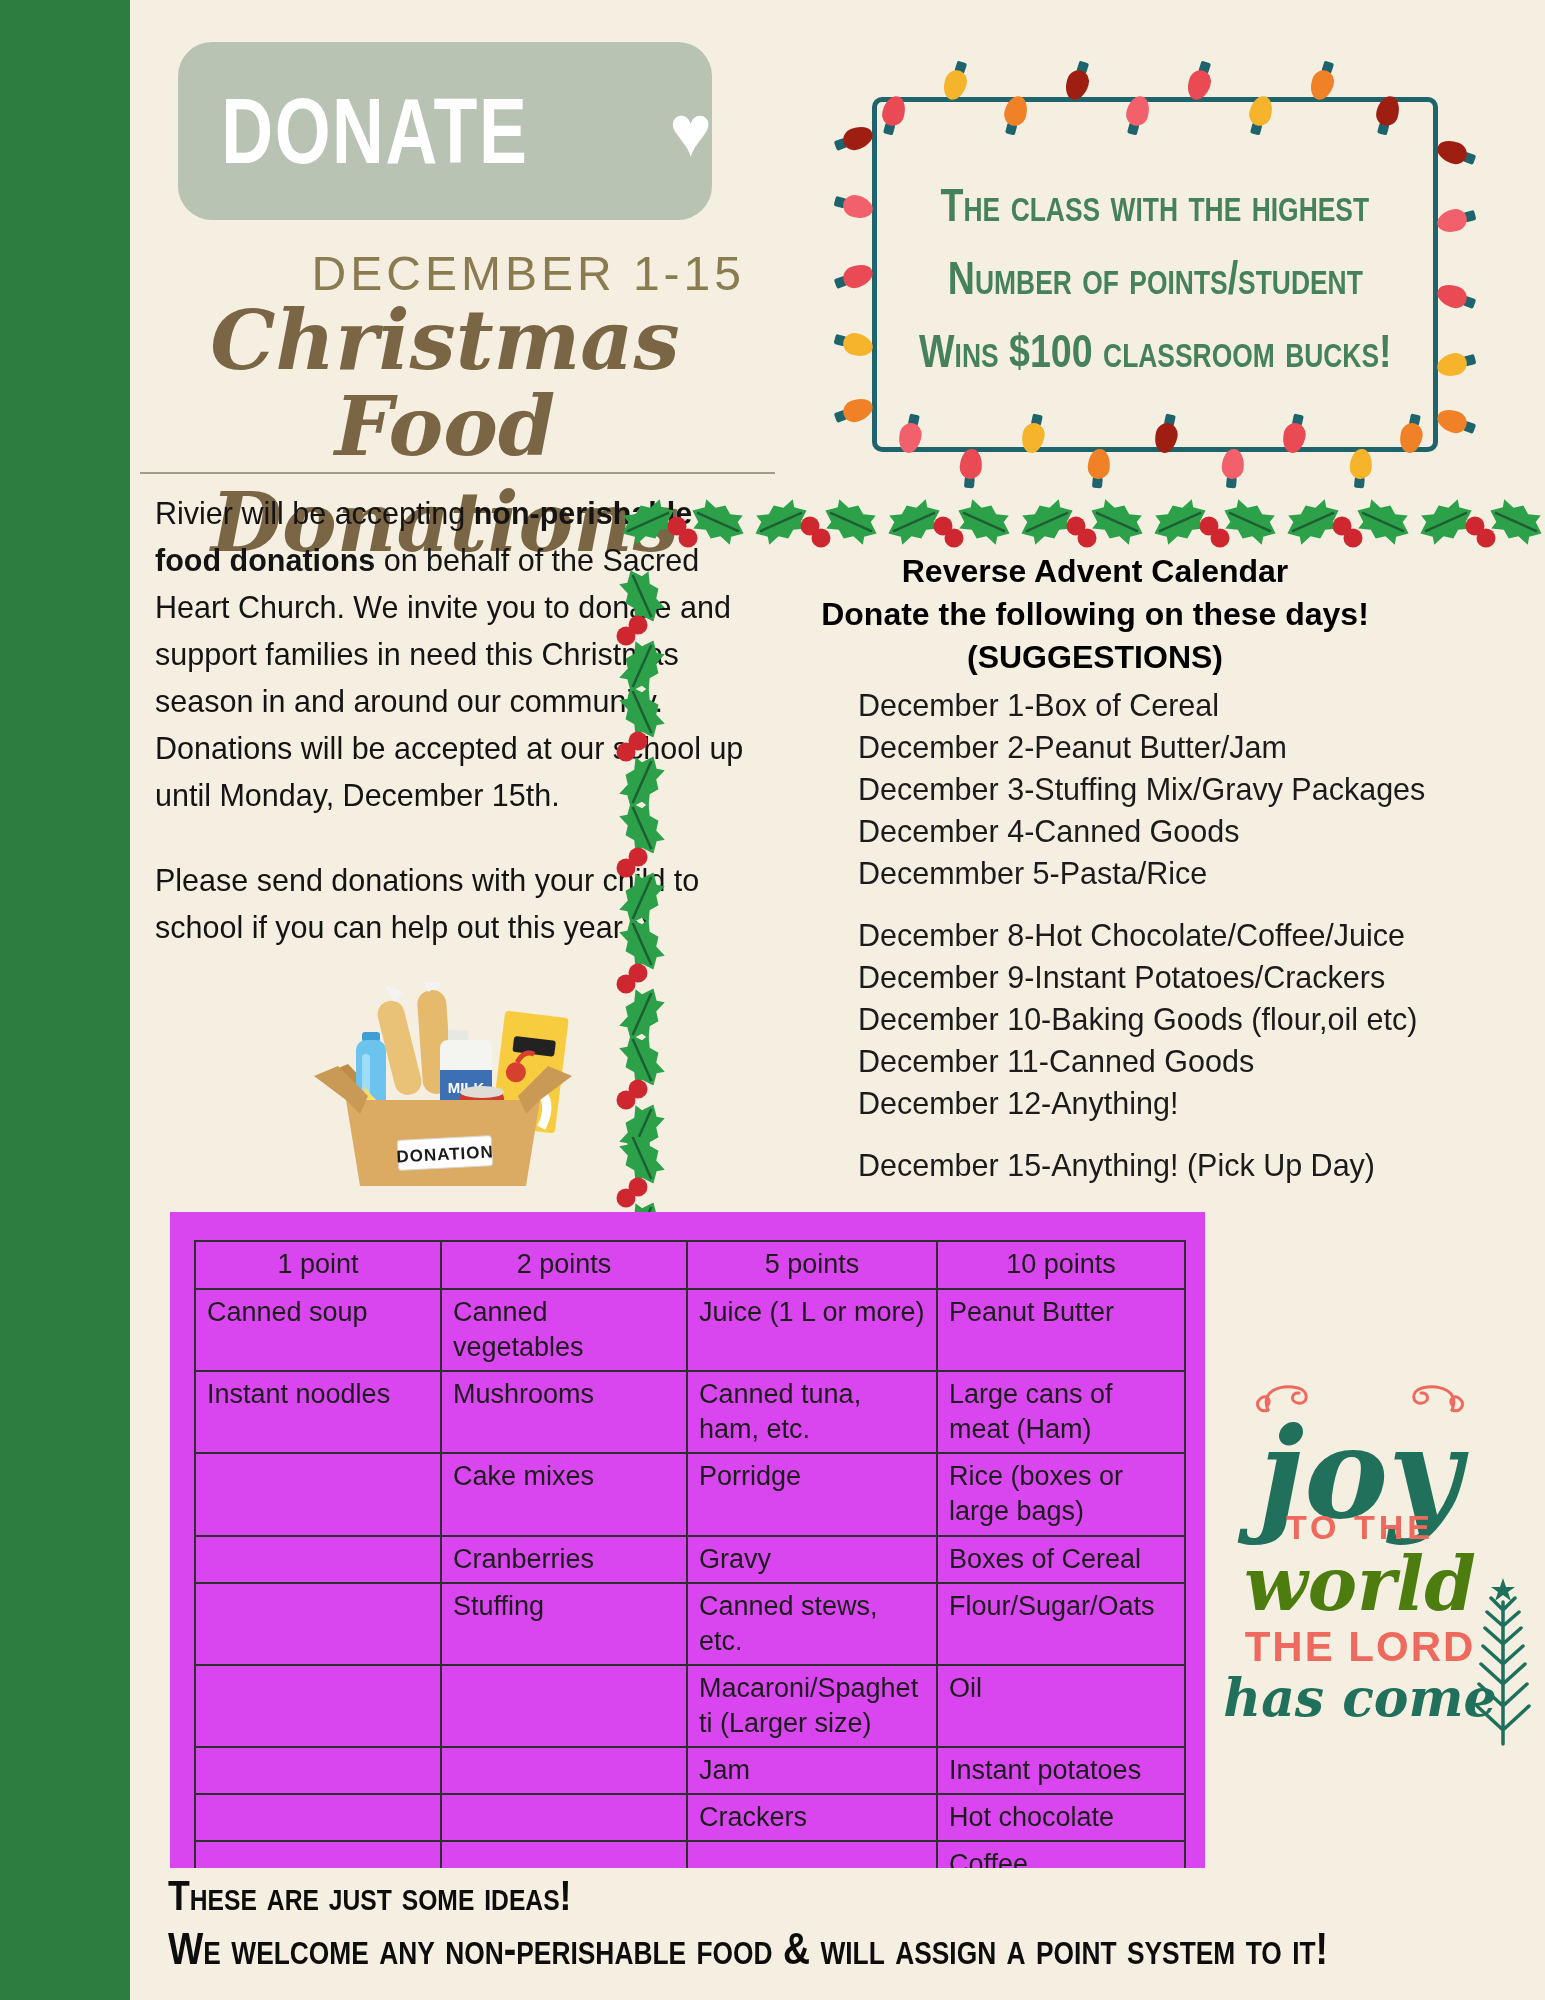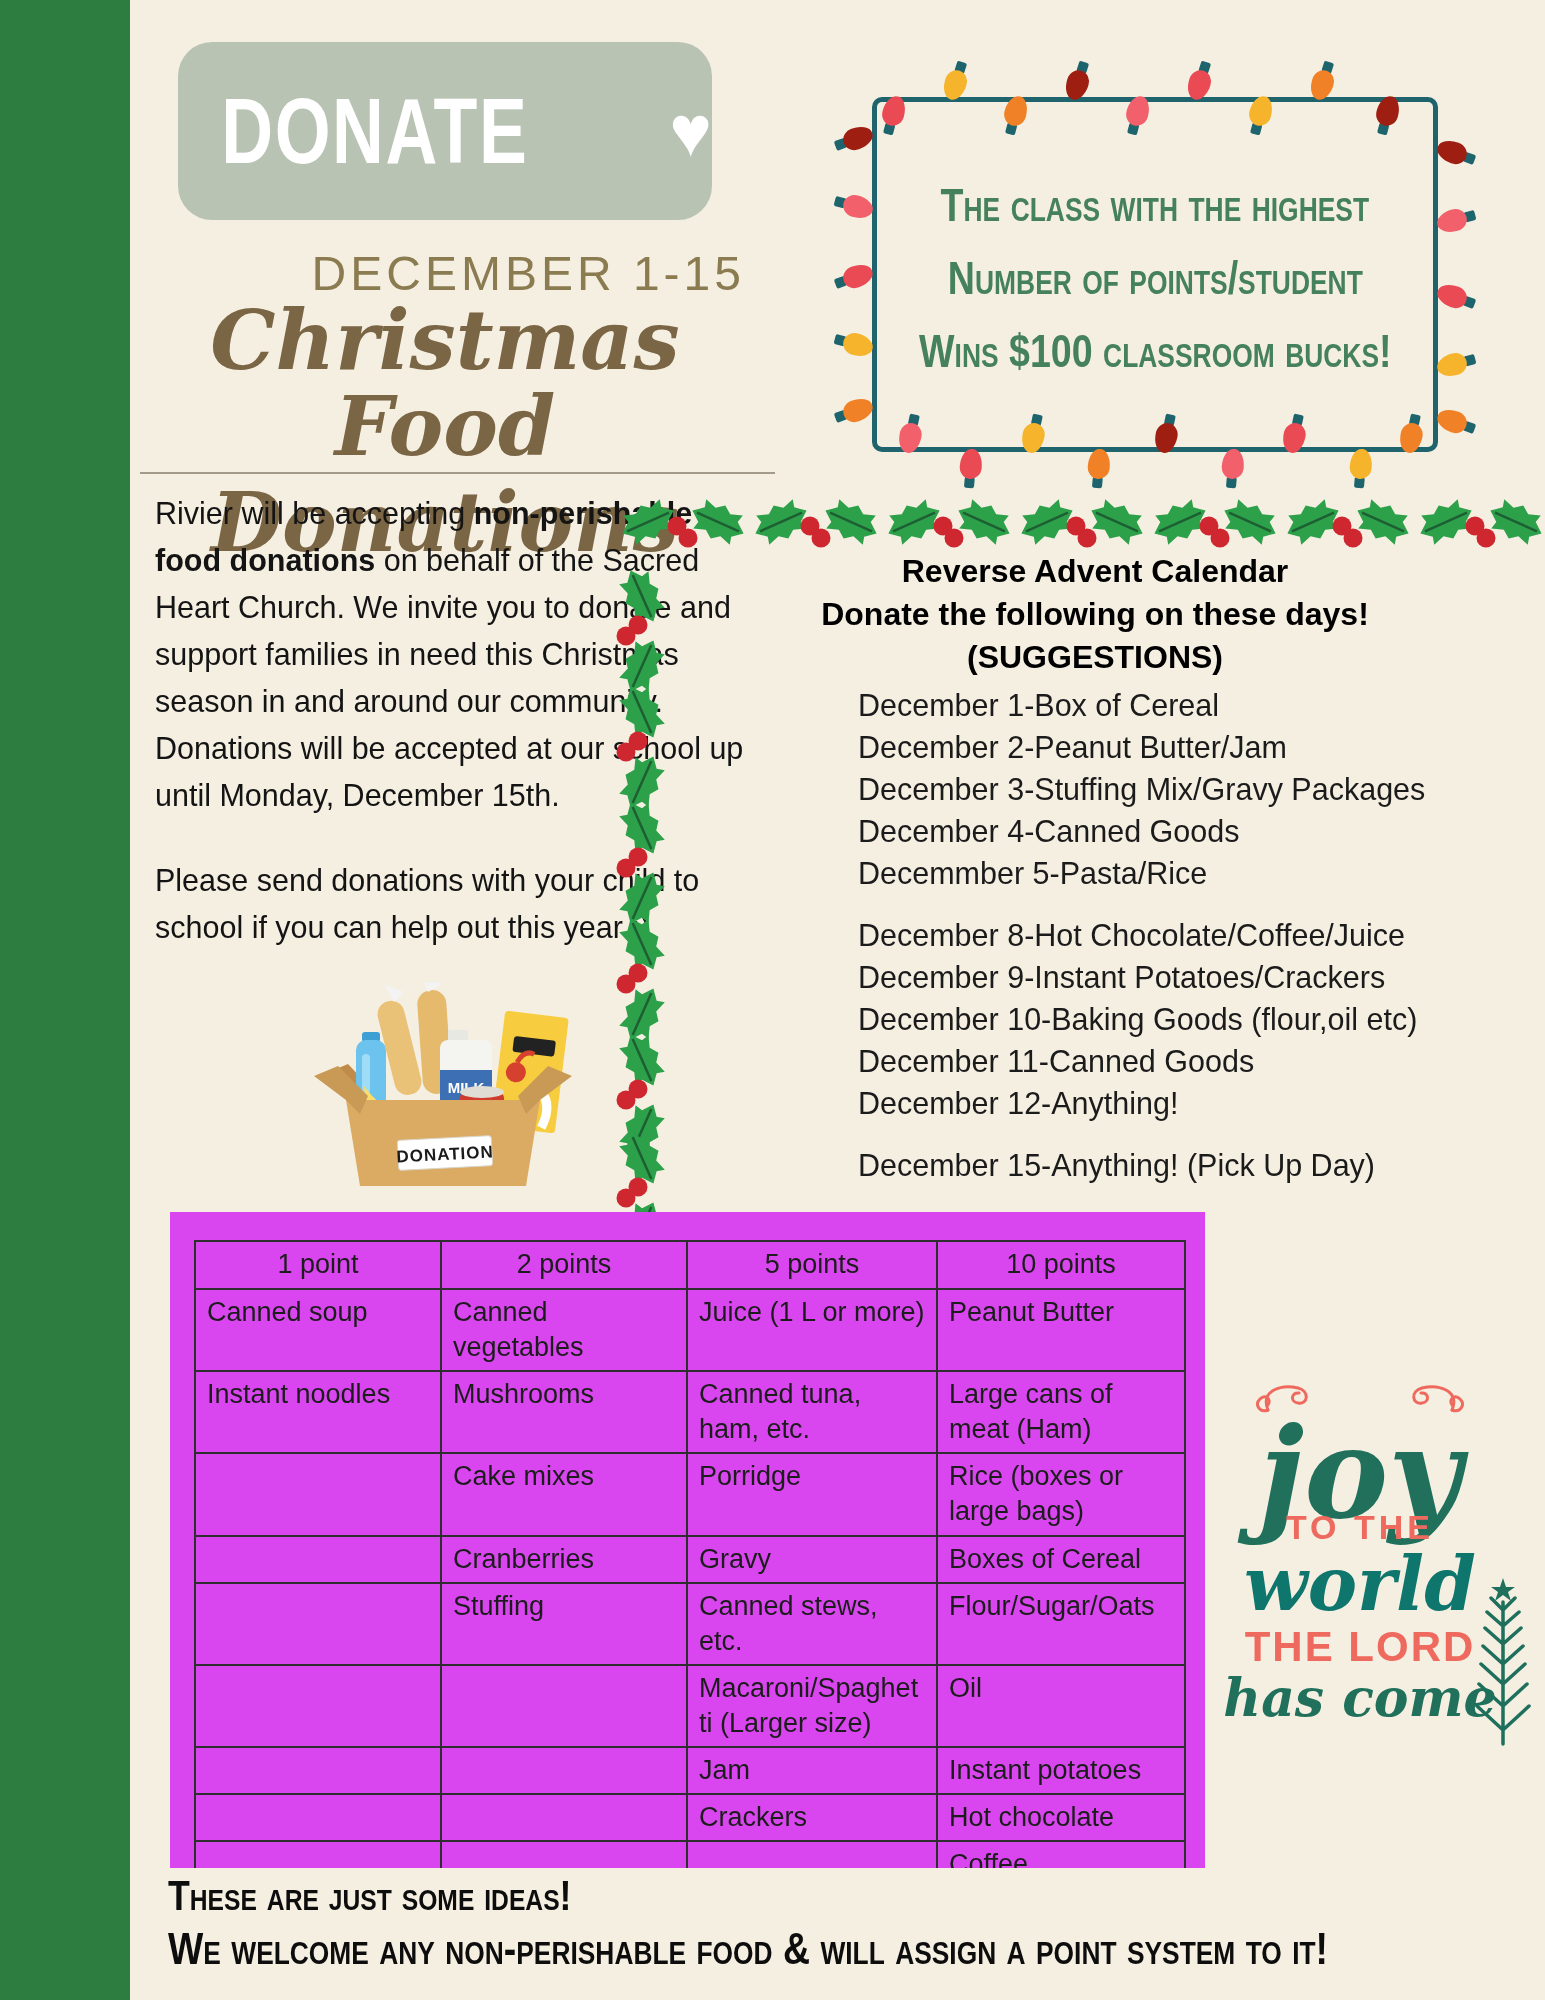--- a/index.html
+++ b/index.html
@@ -47,21 +47,21 @@
   .white-panel{position:absolute;left:170px;top:1212px;width:1035px;height:656px;background:#d946ef;overflow:hidden;}
   table.points{border-collapse:collapse;margin:28px 0 0 24px;table-layout:fixed;width:990px;font-size:27px;color:#1c1c1c;}
   table.points th,table.points td{border:2px solid #2e2e2e;padding:5px 11px;vertical-align:top;text-align:left;overflow-wrap:anywhere;line-height:1.3;}
   table.points th{text-align:center;font-weight:normal;height:36px;vertical-align:middle;}
   col.c1{width:246px;}col.c2{width:246px;}col.c3{width:250px;}col.c4{width:248px;}
 
   
   .joy{position:absolute;left:1205px;top:1378px;width:310px;text-align:center;}
   .joy .w1{font-family:"DejaVu Serif",serif;font-style:italic;font-weight:bold;font-size:126px;line-height:.95;color:#20705c;margin-top:-8px;}
   .joy .w2{color:#ef6a5e;font-weight:bold;font-size:34px;letter-spacing:4px;text-transform:uppercase;margin-top:-26px;}
-  .joy .w3{font-family:"DejaVu Serif",serif;font-style:italic;font-weight:bold;font-size:74px;line-height:1;color:#0f766e;}
+  .joy .w3{font-family:"DejaVu Serif",serif;font-style:italic;font-weight:bold;font-size:74px;line-height:1;color:#4d7c0f;}
   .joy .w4{color:#ef6a5e;font-weight:bold;font-size:42px;letter-spacing:2px;text-transform:uppercase;margin-top:2px;}
   .joy .w5{font-family:"DejaVu Serif",serif;font-style:italic;font-weight:bold;font-size:52px;line-height:1.05;color:#20705c;}
   .joy .sprig{position:absolute;right:-24px;top:198px;}
 
   
   .footer1,.footer2{position:absolute;left:168px;color:#0d0d0d;font-weight:bold;font-variant:small-caps;white-space:nowrap;transform:scaleX(.85);transform-origin:left center;}
   .footer1{top:1872px;font-size:42px;}
   .footer2{top:1924px;font-size:44px;}
 </style>
 </head>

